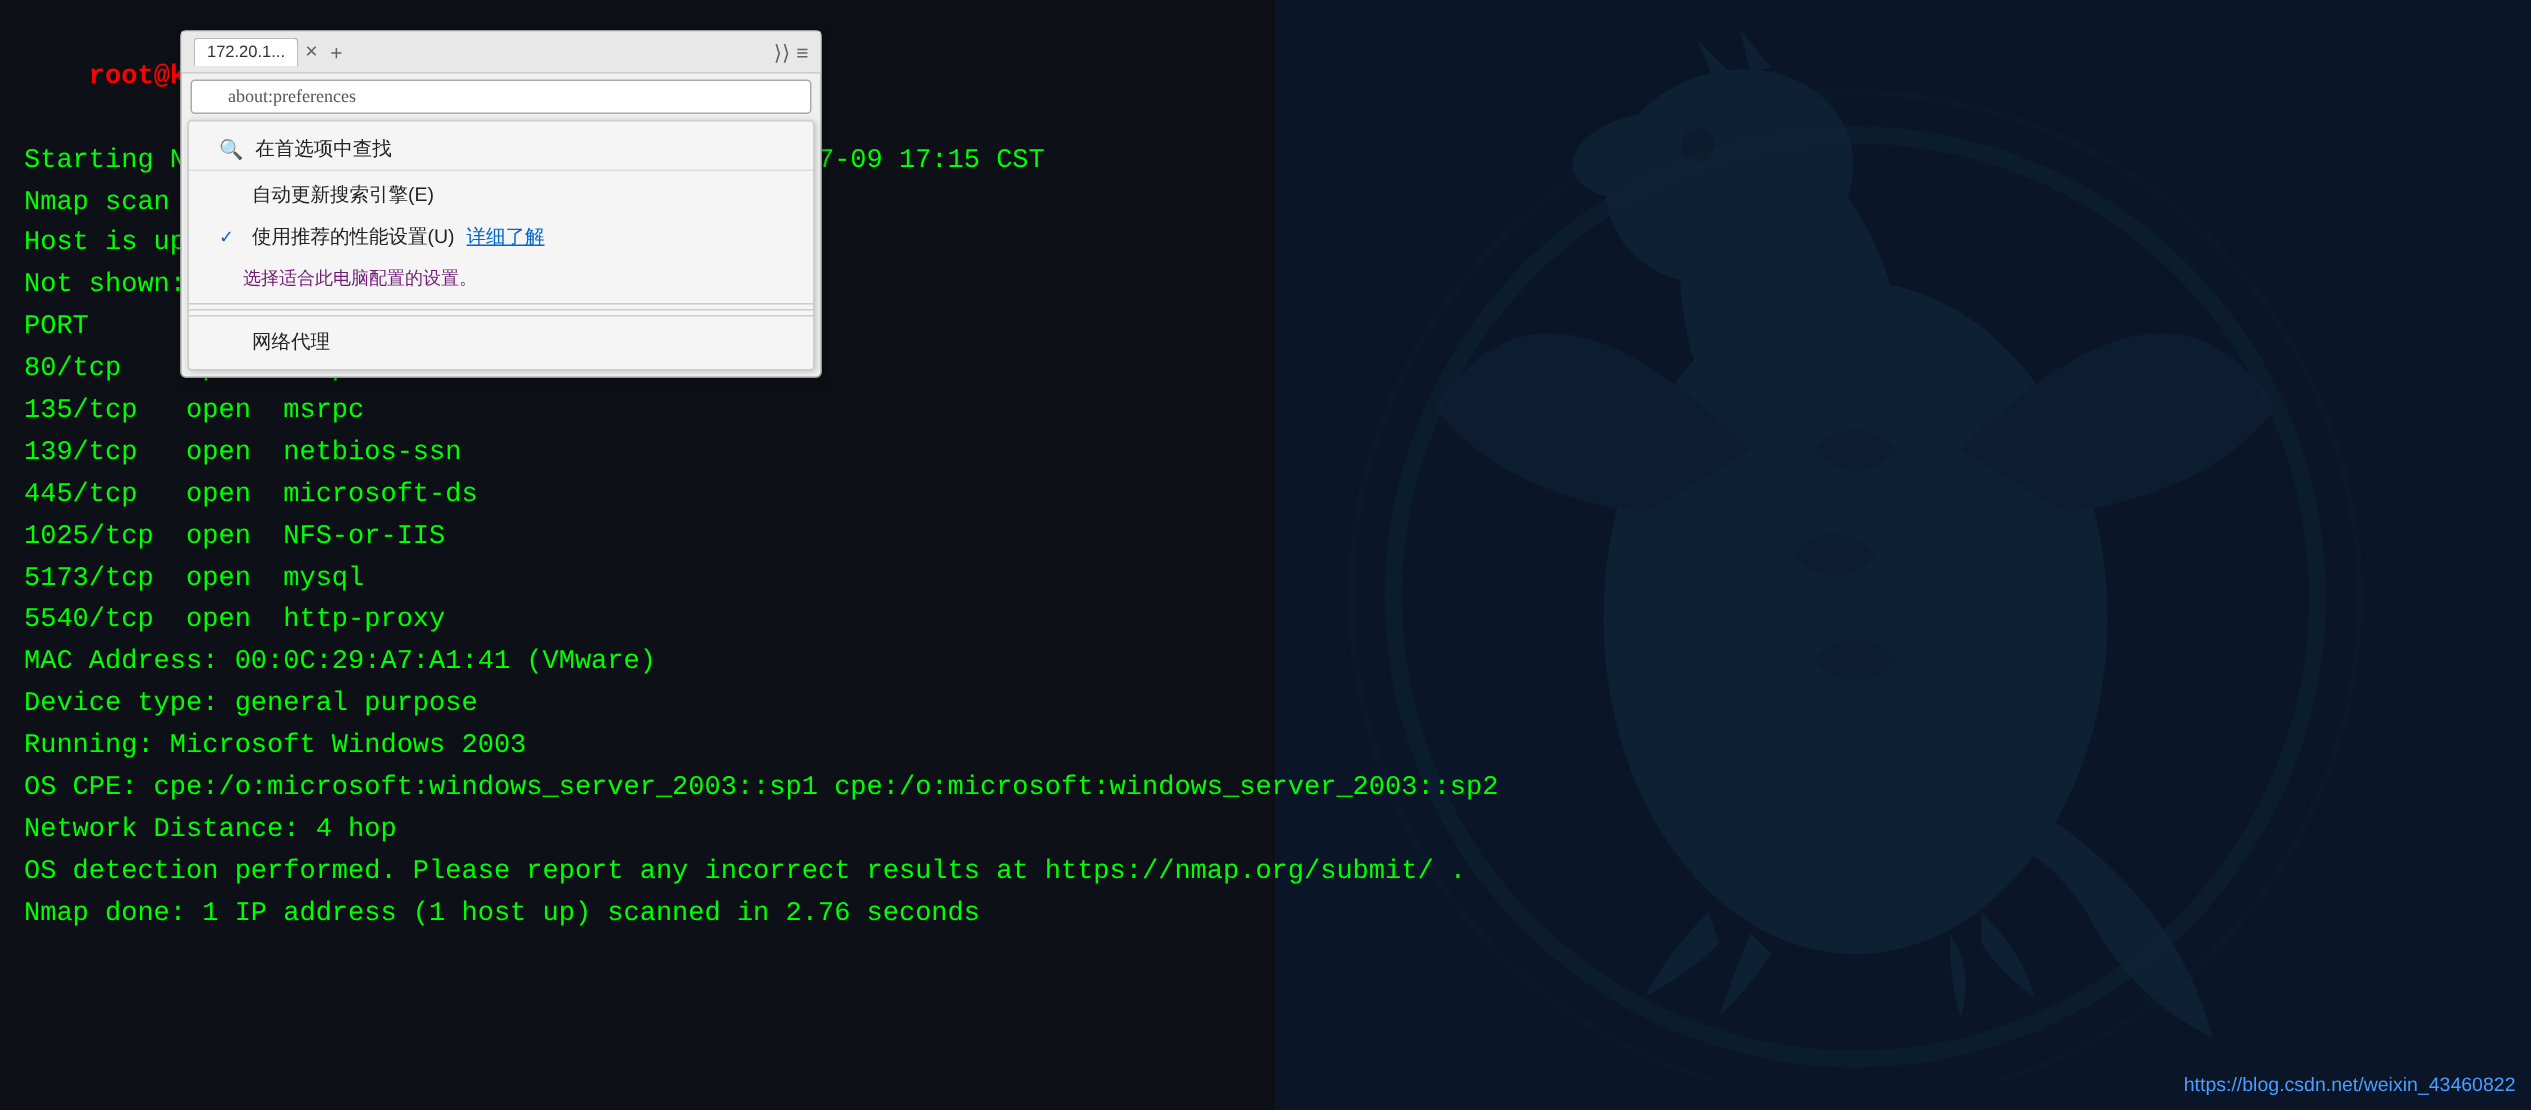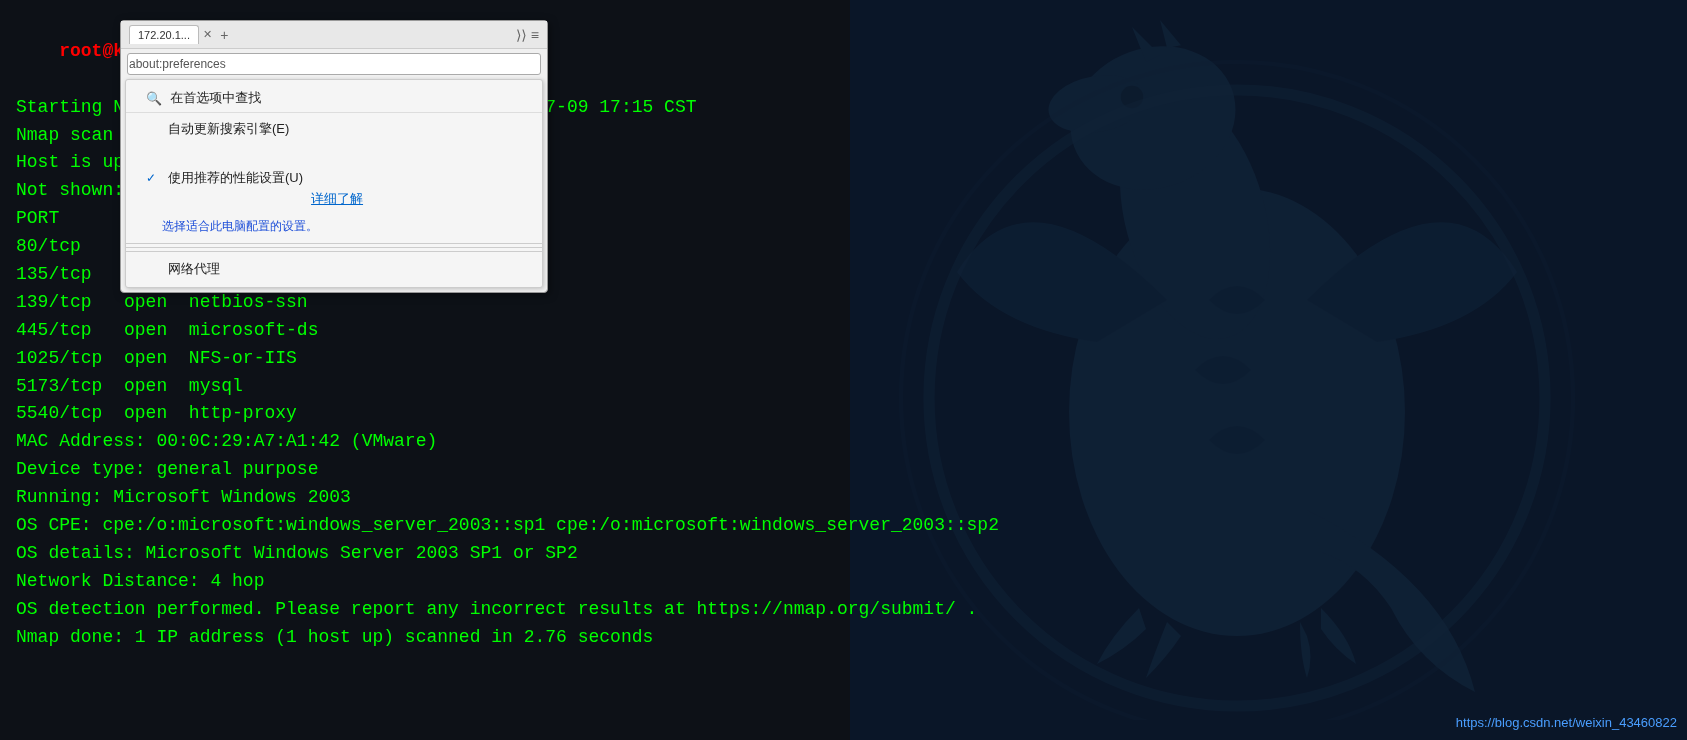--- a/index.html
+++ b/index.html
@@ -86,24 +86,25 @@
       align-items: center;
       gap: 4px;
       font-size: 12px;
       color: #333;
     }
 
     .firefox-url-bar {
       background: #fff;
       border: 1px solid #aaa;
       border-radius: 3px;
-      padding: 3px 1px;
+      padding: 3px 24px;
       margin: 4px 6px;
       font-size: 12px;
       color: #555;
+      font-family: Liberation Serif, serif;
     }
 
     .context-menu {
       background: #f5f5f5;
       border: 1px solid #ccc;
       border-radius: 3px;
       margin: 4px;
       padding: 4px 0;
       box-shadow: 1px 1px 4px rgba(0,0,0,0.2);
     }
@@ -131,21 +132,20 @@
     .context-menu-item .check {
       color: #0066cc;
       font-size: 12px;
       width: 14px;
     }
 
     .menu-link {
       color: #0066cc;
       text-decoration: underline;
       font-size: 13px;
-      margin-top: 42px;
     }
 
     
     .watermark {
       position: absolute;
       bottom: 10px;
       right: 10px;
       color: #4a9eff;
       font-size: 13px;
       font-family: Arial, sans-serif;
@@ -207,25 +207,24 @@
       <div class="terminal-line">Host is up (0.00033s latency).</div>
       <div class="terminal-line">Not shown: 992 closed ports</div>
       <div class="terminal-line">PORT      STATE SERVICE</div>
       <div class="terminal-line">80/tcp    open  http</div>
       <div class="terminal-line">135/tcp   open  msrpc</div>
       <div class="terminal-line">139/tcp   open  netbios-ssn</div>
       <div class="terminal-line">445/tcp   open  microsoft-ds</div>
       <div class="terminal-line">1025/tcp  open  NFS-or-IIS</div>
       <div class="terminal-line">5173/tcp  open  mysql</div>
       <div class="terminal-line">5540/tcp  open  http-proxy</div>
-      <div class="terminal-line">MAC Address: 00:0C:29:A7:A1:42 (VMware)</div>
+      <div class="terminal-line">MAC Address: 00:0C:29:A7:A1:41 (VMware)</div>
       <div class="terminal-line">Device type: general purpose</div>
       <div class="terminal-line">Running: Microsoft Windows 2003</div>
       <div class="terminal-line">OS CPE: cpe:/o:microsoft:windows_server_2003::sp1 cpe:/o:microsoft:windows_server_2003::sp2</div>
-      <div class="terminal-line">OS details: Microsoft Windows Server 2003 SP1 or SP2</div>
       <div class="terminal-line">Network Distance: 4 hop</div>
       <div class="terminal-line"></div>
       <div class="terminal-line">OS detection performed. Please report any incorrect results at https://nmap.org/submit/ .</div>
       <div class="terminal-line">Nmap done: 1 IP address (1 host up) scanned in 2.76 seconds</div>
     </div>
 </div>
 
 <div class="firefox-overlay">
 
   <div class="firefox-tab-bar">
@@ -252,21 +251,21 @@
       <span class="check"></span>
       <span>自动更新搜索引擎(E)</span>
     </div>
 
     <div class="context-menu-item">
       <span class="check">✓</span>
       <span>使用推荐的性能设置(U) </span>
       <span class="menu-link">详细了解</span>
     </div>
 
-    <div class="context-menu-item" style="color:#1d4ed8;font-size:12px;padding-left:36px;">
+    <div class="context-menu-item" style="color:#701a75;font-size:12px;padding-left:36px;">
       <span>选择适合此电脑配置的设置。</span>
     </div>
     <div class="context-menu-separator"></div>
 
     <div class="context-menu-separator"></div>
 
     <div class="context-menu-separator"></div>
 
     <div class="context-menu-item">
       <span class="check"></span>

